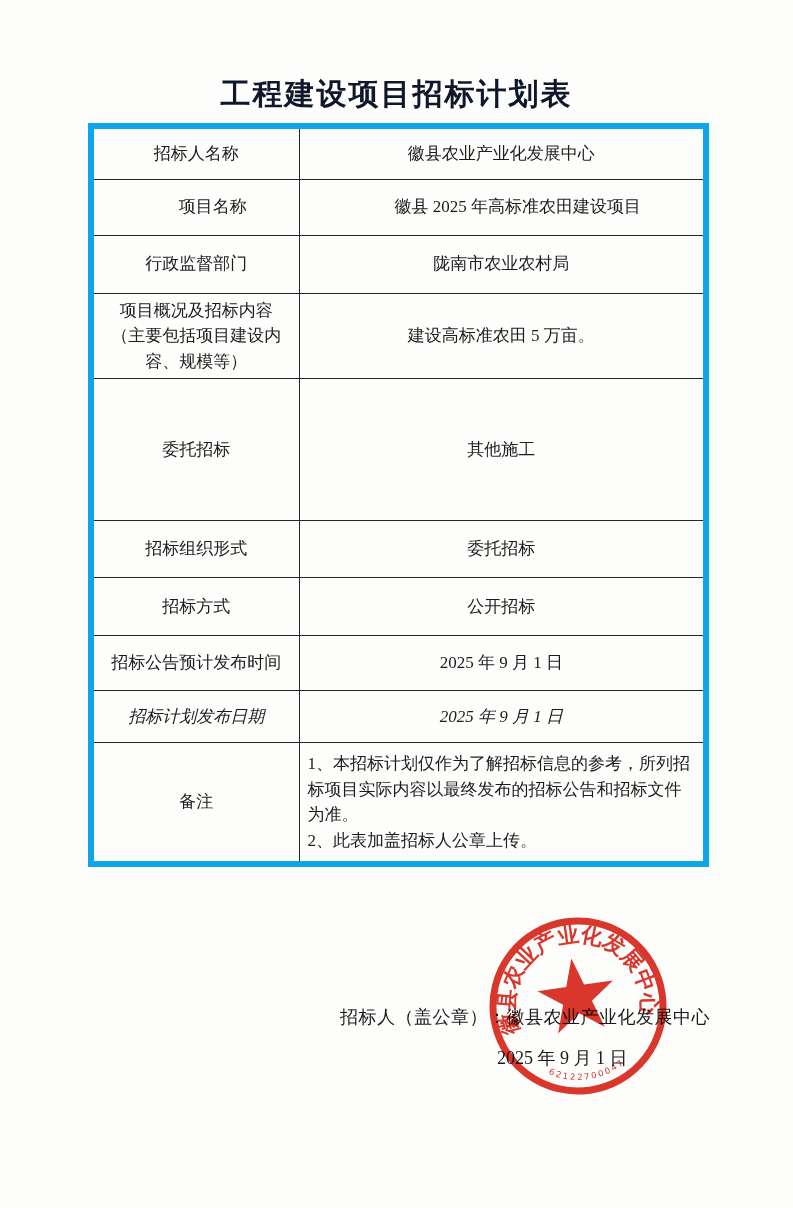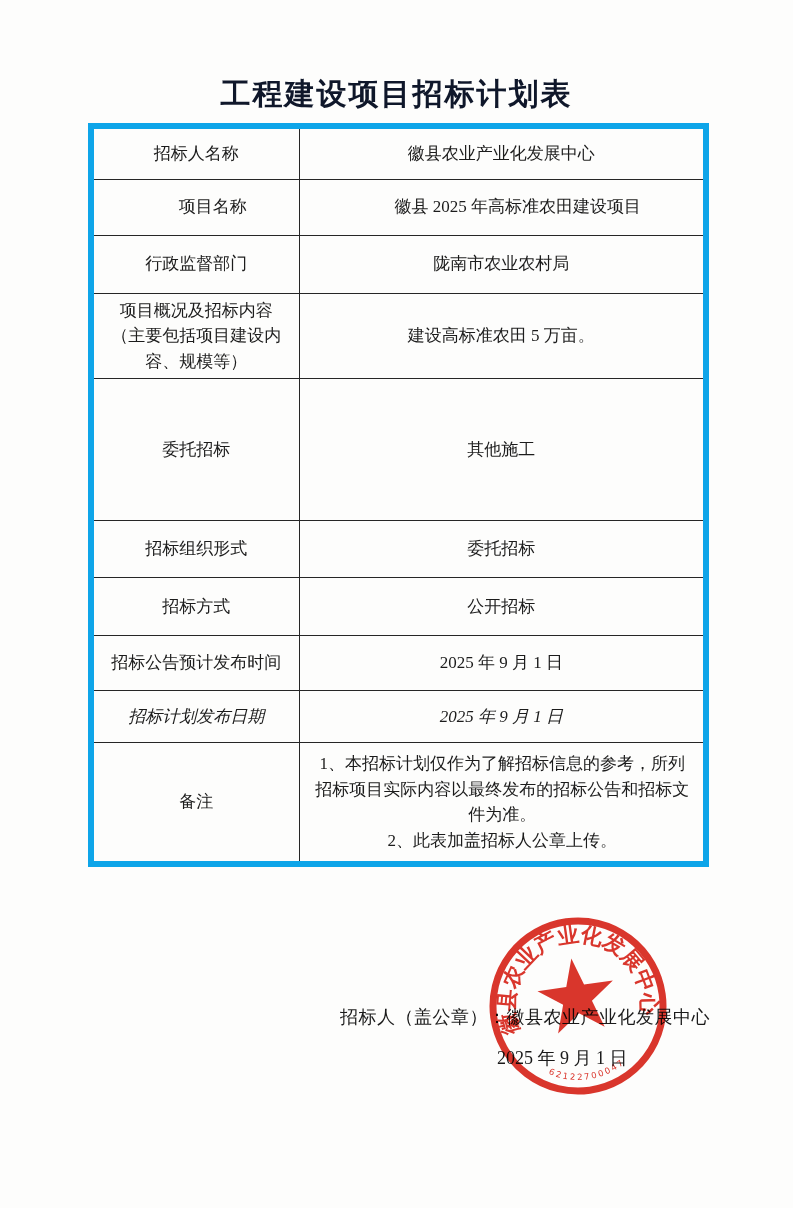--- a/index.html
+++ b/index.html
@@ -22,21 +22,21 @@
     border-collapse: collapse; table-layout: fixed;
     border: 6px solid #0ea5e9;
   }
   table.plan-table td {
     border: 1.5px solid #262626;
     font-size: 17px; line-height: 1.5; vertical-align: middle;
   }
   td.label-cell { width: 208px; text-align: center; padding: 4px 10px; }
   td.value-cell { text-align: center; padding: 4px 10px; }
   td.value-cell .value-line + .value-line { margin-top: 11px; }
-  td.value-cell.left { text-align: center; padding: 8px 12px 8px 14px; }
+  td.value-cell.left { text-align: left; padding: 8px 12px 8px 8px; }
   td.value-cell.left .value-line + .value-line { margin-top: 0; }
 
   
   tr:nth-child(1) td  { height: 53px; }
   tr:nth-child(2) td  { height: 56px; padding-left: 43px; }
   tr:nth-child(3) td  { height: 58px; }
   tr:nth-child(4) td  { height: 58px; }
   tr:nth-child(5) td  { height: 142px; }
   tr:nth-child(6) td  { height: 57px; }
   tr:nth-child(7) td  { height: 58px; }

